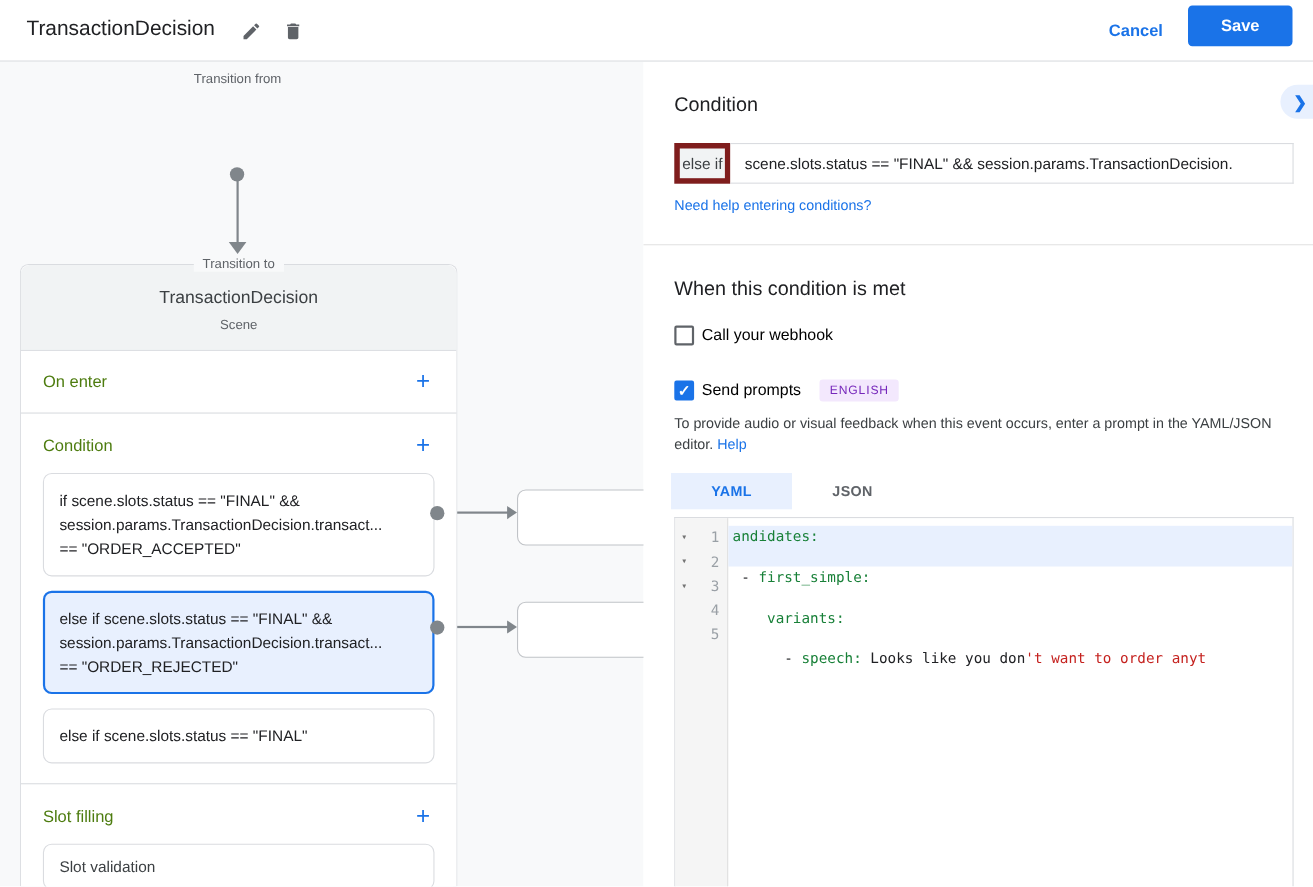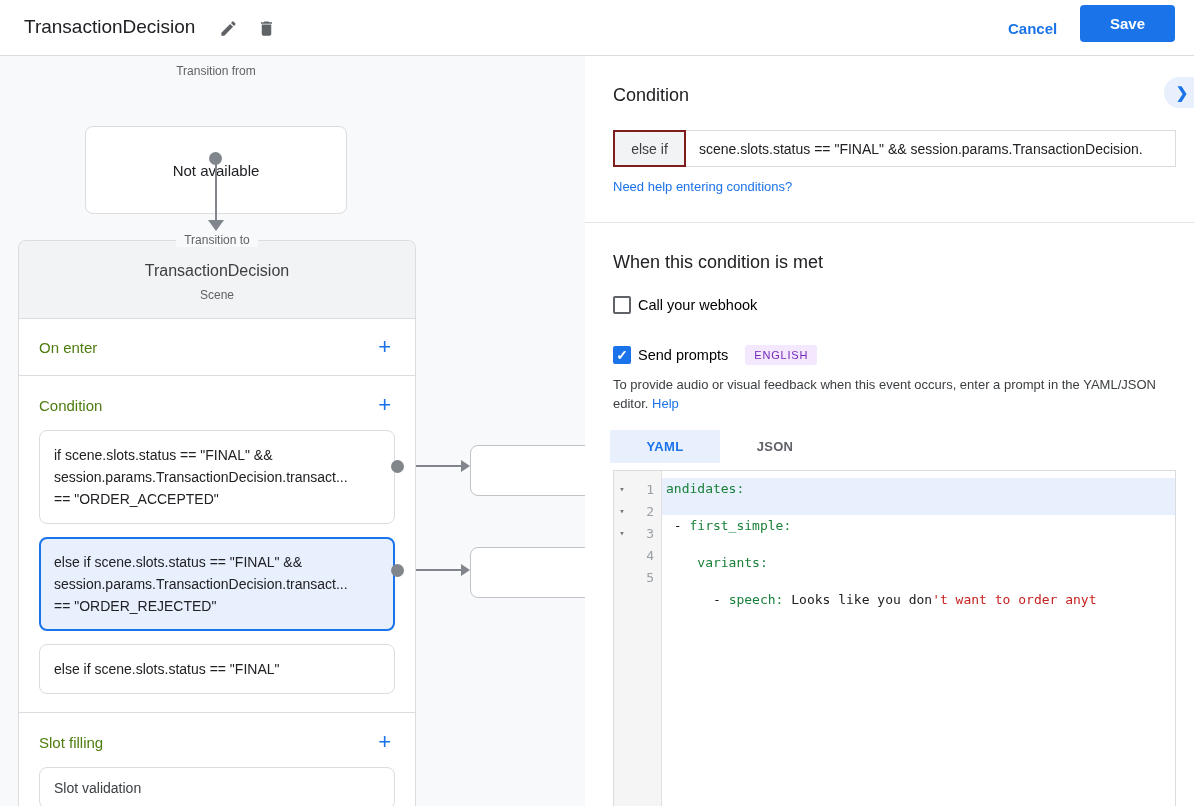--- a/index.html
+++ b/index.html
@@ -74,21 +74,21 @@
                 border:1px solid #c0c3c7; border-radius:8px; cursor:pointer; }
 
   
   .panel { position:absolute; left:585px; top:56px; width:609px; height:750px; background:#fff; z-index:20; }
   .panel-title { position:absolute; left:28px; top:29px; font-size:18px; color:#202124; }
   .expand-btn { position:absolute; left:579px; top:21px; width:30px; height:31px;
                 background:#e8f0fe; border:none; border-radius:16px 0 0 16px;
                 color:#1a73e8; font-size:15px; font-weight:700; cursor:pointer;
                 display:flex; align-items:center; justify-content:center; padding-left:6px; }
   .cond-input-group { position:absolute; left:28px; top:74px; width:563px; height:37px; display:flex; }
-  .cond-prefix { width:73px; background:#f1f3f4; border:2px solid #7f1d1d;
+  .cond-prefix { width:51px; background:#f1f3f4; border:5px solid #7f1d1d;
                  display:flex; align-items:center; justify-content:center;
                  font-size:14px; color:#3c4043; }
   .cond-input { flex:1; border:1px solid #dadce0; border-left:none; padding:0 10px 0 13px;
                 font-size:14px; color:#202124; font-family:inherit; outline:none; }
   .help-link { position:absolute; left:28px; top:123px; font-size:13px; color:#1a73e8;
                text-decoration:none; cursor:pointer; }
   .panel-divider { position:absolute; left:0; top:166px; width:609px; height:1px; background:#e3e3e3; }
 
   .when-title { position:absolute; left:28px; top:196px; font-size:18px; color:#202124; }
 
@@ -123,23 +123,20 @@
   .tok-green { color:#188038; }
   .tok-red { color:#c5221f; }
 </style>
 </head>
 <body>
 
 <div id="stage">
 
   <div class="canvas">
 
-    <div class="from-box">
-      <span class="content">Not available</span>
-    </div>
     <span class="float-label" style="left:216px; top:8px;">Transition from</span>
 
     <div class="v-line" style="top:102px; height:64px;"></div>
     <div class="dot" style="left:209px; top:96px;"></div>
     <div class="arrow-down" style="top:164px;"></div>
 
     <div class="dot" style="left:391px; top:404px;"></div>
     <div class="h-line" style="left:402px; top:409px; width:60px;"></div>
     <div class="arrow-right" style="left:461px; top:404px;"></div>
     <div class="target-box" style="top:389px;"></div>

